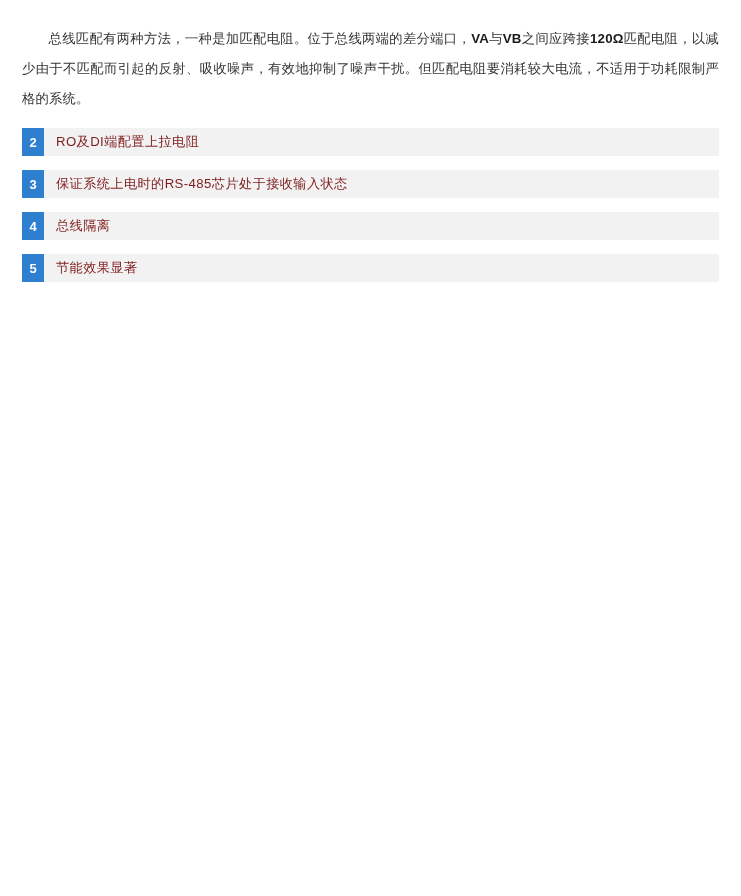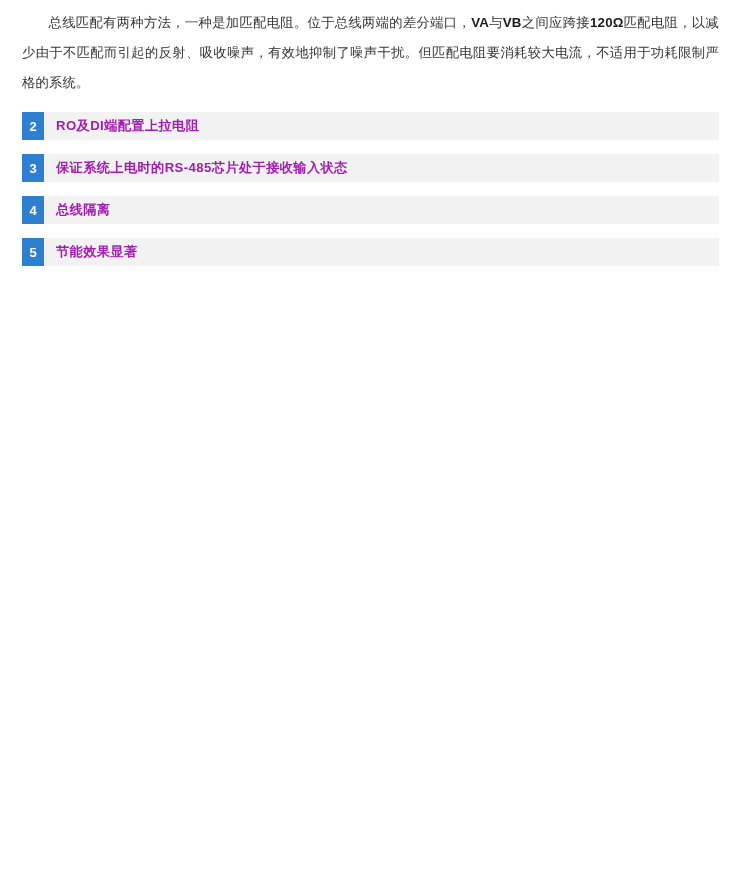--- a/index.html
+++ b/index.html
@@ -10,21 +10,21 @@
     width: 741px;
     min-height: 896px;
     background: #ffffff;
     font-family: "Liberation Sans", "DejaVu Sans", sans-serif;
     color: #2b2b2b;
     -webkit-font-smoothing: antialiased;
   }
   .page {
     width: 741px;
     box-sizing: border-box;
-    padding: 4px 22px 10px 22px;
+    padding: 20px 22px 10px 22px;
   }
   p.para {
     margin: 0 0 10px 0;
     font-size: 13.3px;
     line-height: 30px;
     text-align: justify;
     text-justify: inter-ideograph;
     text-indent: 2em;
     color: #333333;
     letter-spacing: 0.2px;
@@ -54,22 +54,22 @@
     align-items: center;
     justify-content: center;
     letter-spacing: 0;
   }
   .section-title {
     flex: 1;
     display: flex;
     align-items: center;
     padding-left: 12px;
     font-size: 13.2px;
-    font-weight: bold;
-    color: #a21caf;
+    font-weight: normal;
+    color: #7f1d1d;
     letter-spacing: 0.4px;
   }
   .block {
     margin-top: 12px;
   }
   .spacer-top {
     height: 4px;
   }
 </style>
 </head>

